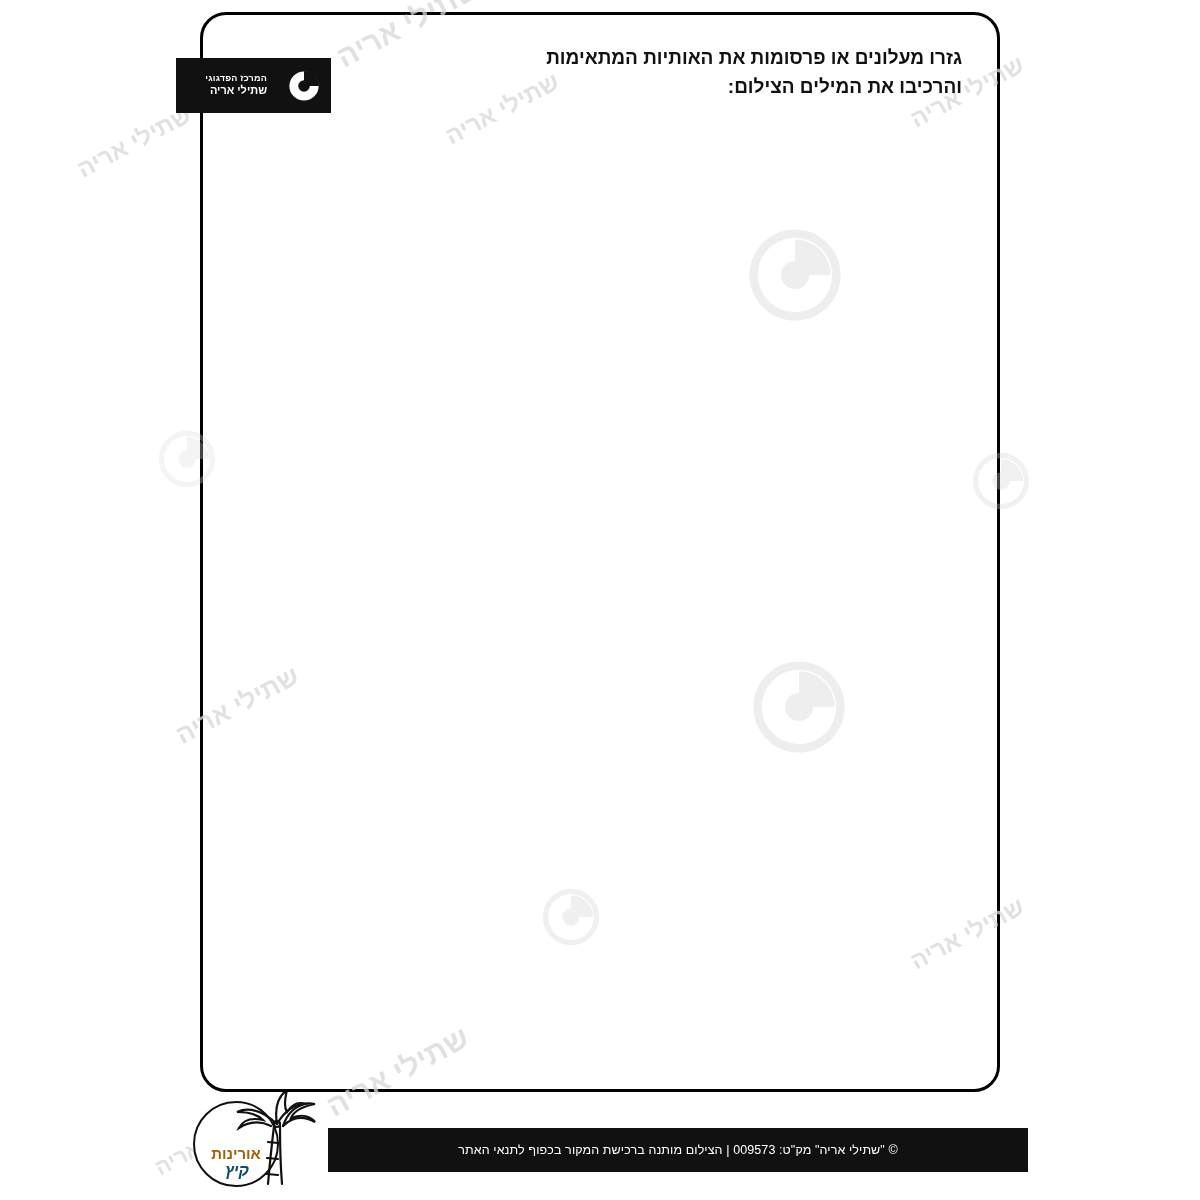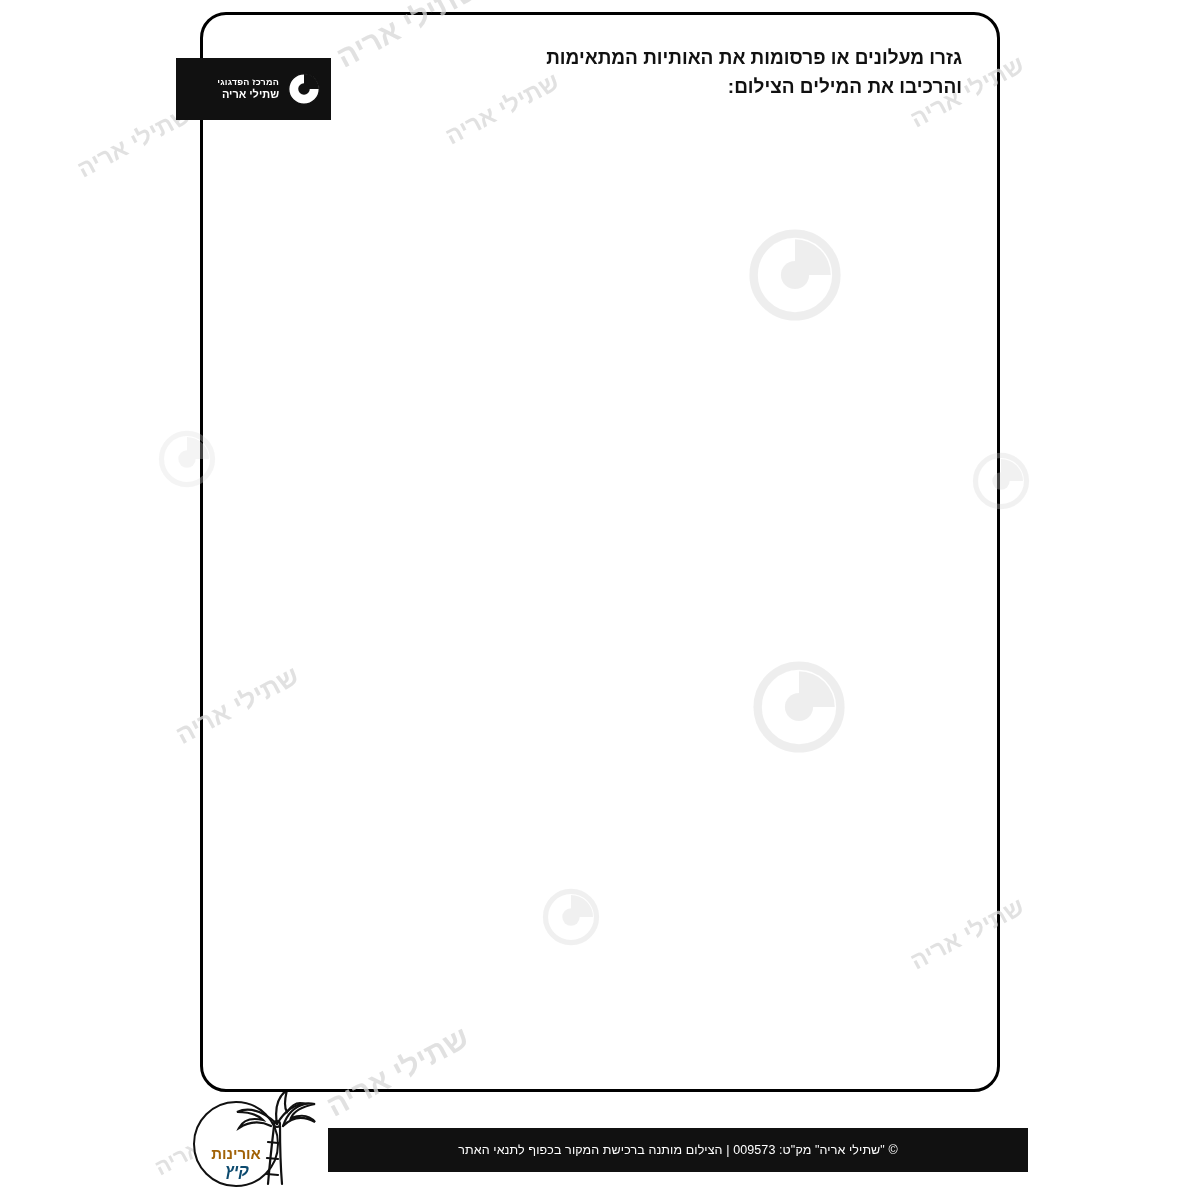--- a/index.html
+++ b/index.html
@@ -52,26 +52,26 @@
     background: transparent;
     z-index: 2;
   }
 
   
   .brand-tab {
     position: absolute;
     left: 176px;
     top: 58px;
     width: 155px;
-    height: 62px;
+    height: 55px;
     background: #111111;
     display: flex;
     align-items: center;
     justify-content: flex-start;
-    gap: 8px;
+    gap: 20px;
     padding: 0 10px;
     box-sizing: border-box;
     z-index: 6;
   }
   .brand-mark {
     flex: 0 0 auto;
     width: 34px;
     height: 34px;
   }
   .brand-txt {

